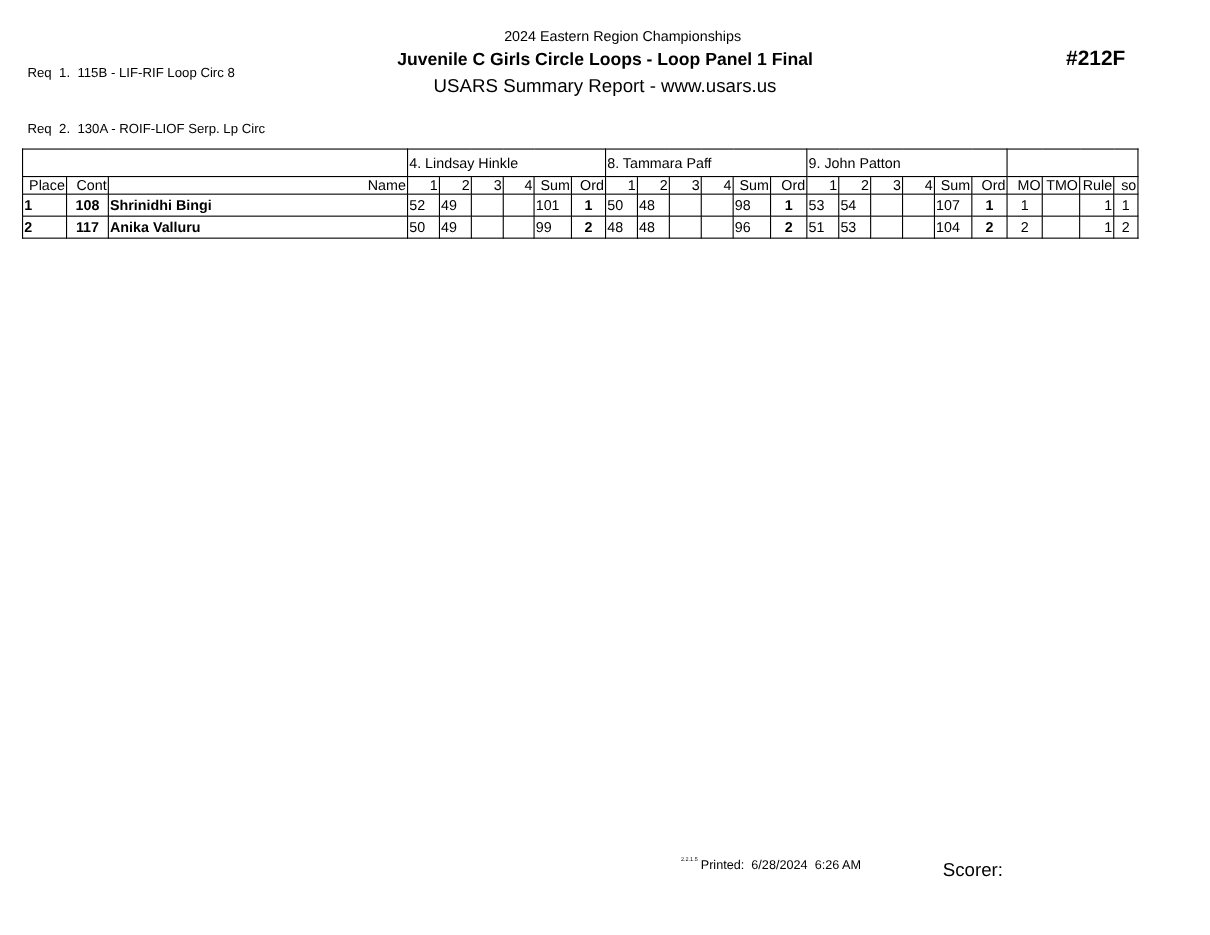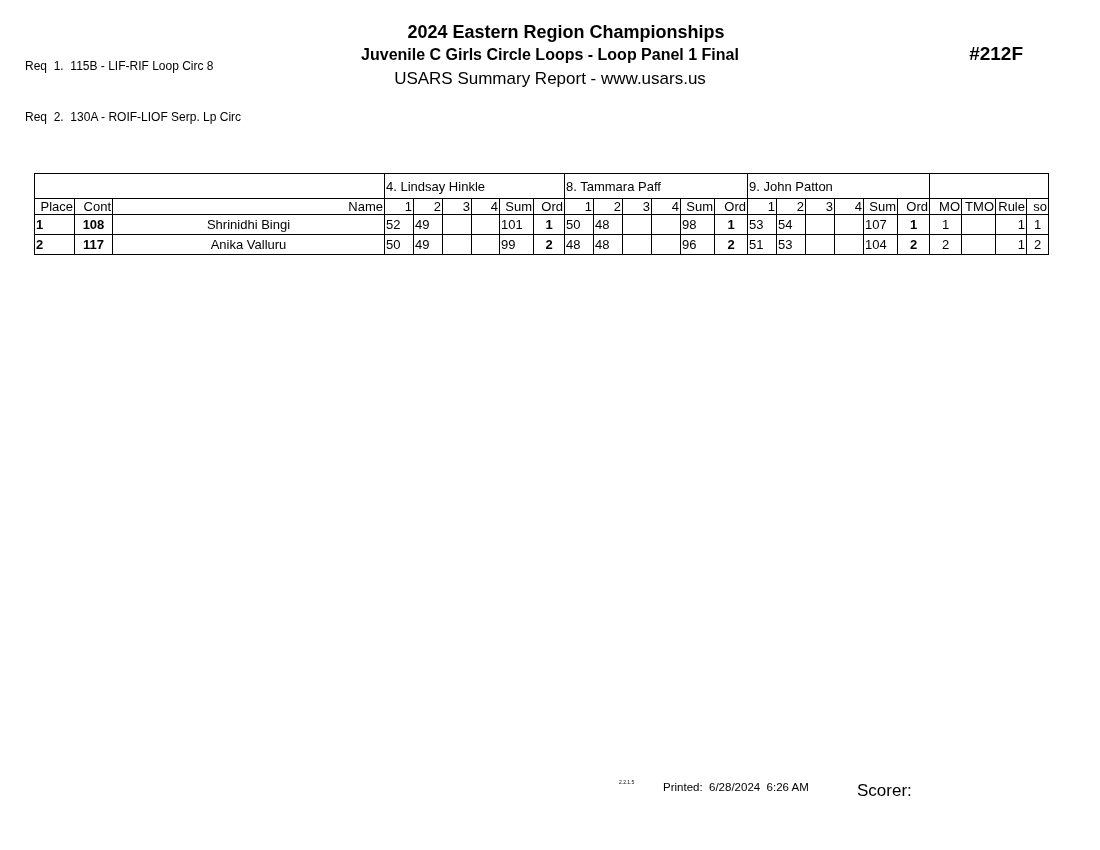--- a/index.html
+++ b/index.html
@@ -6,54 +6,54 @@
   html,body { margin:0; padding:0; }
   body {
     width:1100px; height:850px; background:#ffffff; color:#000;
     font-family:"Liberation Sans", sans-serif; position:relative; overflow:hidden;
   }
   .page { position:relative; width:1100px; height:850px; background:#fff; }
 
   
   .req-block { position:absolute; left:25px; top:24px; font-size:12px; line-height:17px; white-space:pre; }
   .center-block { position:absolute; left:0; top:22px; width:1100px; text-align:center; }
-  .title  { font-size:18px; font-weight:bold; line-height:21px; white-space:pre;margin-left:32px; }
+  .title  { font-size:13px; font-weight:normal; line-height:21px; white-space:pre;margin-left:32px; }
   .venue  { font-size:15px; line-height:20px; white-space:pre; }
   .event  { font-size:16px; font-weight:bold; line-height:24px; white-space:pre; }
   .report { font-size:17px; line-height:23px; white-space:pre; }
   .event-number { position:absolute; right:77px; top:43px; font-size:19px; font-weight:bold; }
 
   
   table.results {
-    position:absolute; left:34px; top:135px;
-    border-collapse:collapse; table-layout:fixed;margin-top:38px;
+    position:absolute; left:20px; top:135px;
+    border-collapse:collapse; table-layout:fixed;
   }
   table.results td {
     border:1.5px solid #000; font-size:13px; padding:0 1px;
     height:20px; vertical-align:middle; overflow:hidden; white-space:nowrap;
   }
   tr.judge-row td { height:25px; }
   tr.colhead-row td { height:14px; text-align:right; }
   td.nb { border:none; background:transparent; }
   td.judge-box { text-align:left; padding-left:5px; font-size:12px; white-space:pre; vertical-align:middle; }
   td.g1 { border-left:3.5px solid #000; }
   td.ord { border-left:3.5px solid #000; border-right:3.5px solid #000; text-align:center; }
   td.ord-v { font-weight:bold; }
   td.head-name { text-align:left; padding-left:6px; }
   td.place-v { font-weight:bold; text-align:left; padding-left:7px; }
   td.cont-v { font-weight:bold; text-align:center; }
-  td.name-v { font-weight:normal; text-align:center; padding-left:6px; }
+  td.name-v { font-weight:bold; text-align:left; padding-left:6px; }
   td.score { text-align:left; padding-left:4px; }
   td.sum { text-align:left; padding-right:3px; }
   td.mo-v, td.so-v { text-align:center; }
   td.rule-v { text-align:right; padding-right:5px; }
 
   
   .footer-version { position:absolute; left:619px; top:779px; font-size:5px; }
-  .footer-printed { position:absolute; left:663px; top:781px; font-size:11.5px; white-space:pre; }
+  .footer-printed { position:absolute; left:637px; top:781px; font-size:11.5px; white-space:pre; }
   .footer-scorer  { position:absolute; left:857px; top:781px; font-size:17px; }
 </style>
 </head>
 <body>
 
 <div class="page">
 
   <div class="req-block">
     <div>Req  1.  115B - LIF-RIF Loop Circ 8</div>
     <div>Req  2.  130A - ROIF-LIOF Serp. Lp Circ</div>

